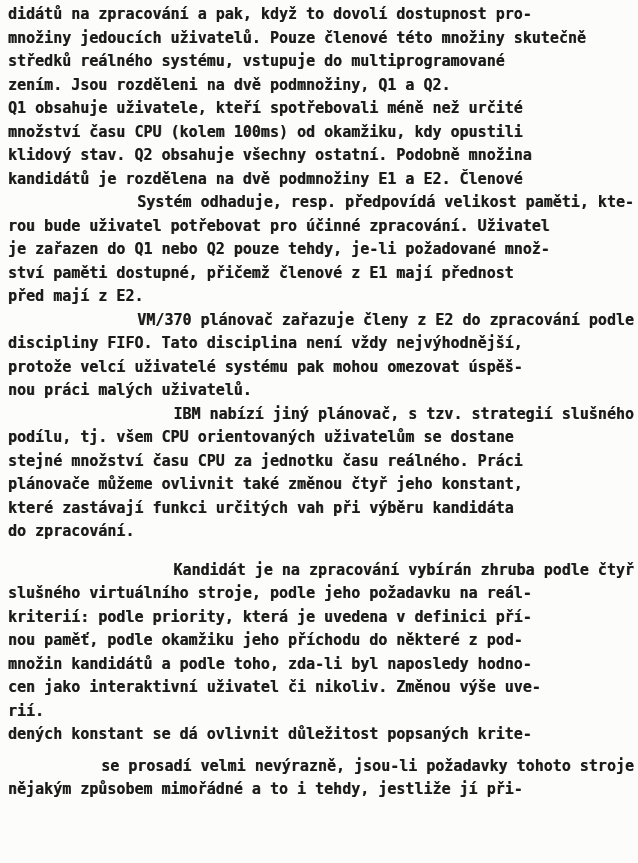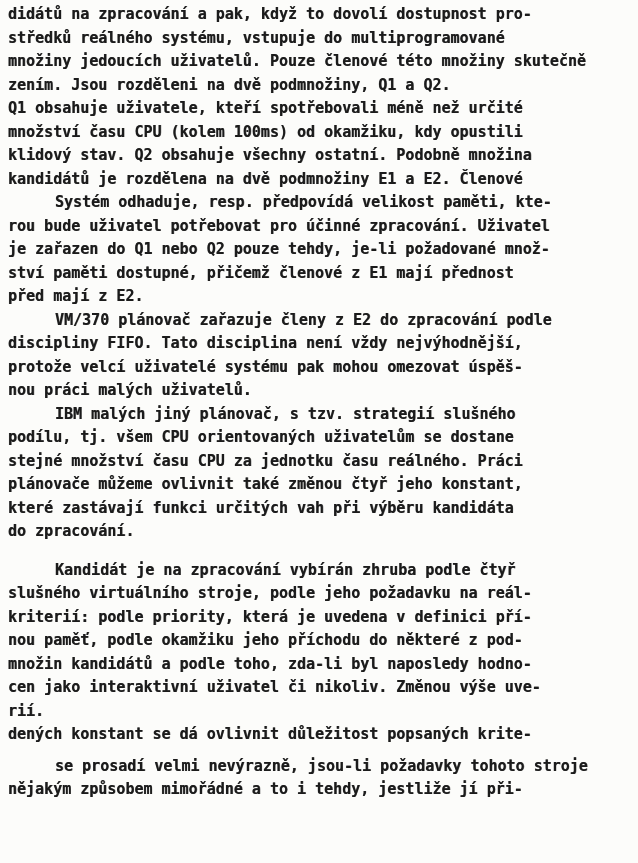--- a/index.html
+++ b/index.html
@@ -26,33 +26,34 @@
   }
   .para {
     margin: 0;
   }
   .para .line {
     display: block;
     white-space: pre;
   }
   .para.indent .line:first-child {
     text-indent: 47px;
+    text-align: right;
   }
   .gap-small { margin-top: 15px; }
   .gap-large { margin-top: 8px; }
 </style>
 </head>
 <body>
 
 <div class="scan-page">
 
   <p class="para">
     <span class="line">didátů na zpracování a pak, když to dovolí dostupnost pro-</span>
+    <span class="line">množiny jedoucích uživatelů. Pouze členové této množiny skutečně</span>
     <span class="line">středků reálného systému, vstupuje do multiprogramované</span>
-    <span class="line">množiny jedoucích uživatelů. Pouze členové této množiny skutečně</span>
     <span class="line">zením. Jsou rozděleni na dvě podmnožiny, Q1 a Q2.</span>
   </p>
 
   <p class="para">
     <span class="line">Q1 obsahuje uživatele, kteří spotřebovali méně než určité</span>
     <span class="line">množství času CPU (kolem 100ms) od okamžiku, kdy opustili</span>
     <span class="line">klidový stav. Q2 obsahuje všechny ostatní. Podobně množina</span>
     <span class="line">kandidátů je rozdělena na dvě podmnožiny E1 a E2. Členové</span>
   </p>
 
@@ -65,21 +66,21 @@
   </p>
 
   <p class="para indent">
     <span class="line">VM/370 plánovač zařazuje členy z E2 do zpracování podle</span>
     <span class="line">discipliny FIFO. Tato disciplina není vždy nejvýhodnější,</span>
     <span class="line">protože velcí uživatelé systému pak mohou omezovat úspěš-</span>
     <span class="line">nou práci malých uživatelů.</span>
   </p>
 
   <p class="para indent">
-    <span class="line">IBM malých jiný plánovač, s tzv. strategií slušného</span>
+    <span class="line">IBM nabízí jiný plánovač, s tzv. strategií slušného</span>
     <span class="line">podílu, tj. všem CPU orientovaných uživatelům se dostane</span>
     <span class="line">stejné množství času CPU za jednotku času reálného. Práci</span>
     <span class="line">plánovače můžeme ovlivnit také změnou čtyř jeho konstant,</span>
     <span class="line">které zastávají funkci určitých vah při výběru kandidáta</span>
     <span class="line">do zpracování.</span>
   </p>
 
   <p class="para indent gap-small">
     <span class="line">Kandidát je na zpracování vybírán zhruba podle čtyř</span>
     <span class="line">slušného virtuálního stroje, podle jeho požadavku na reál-</span>

